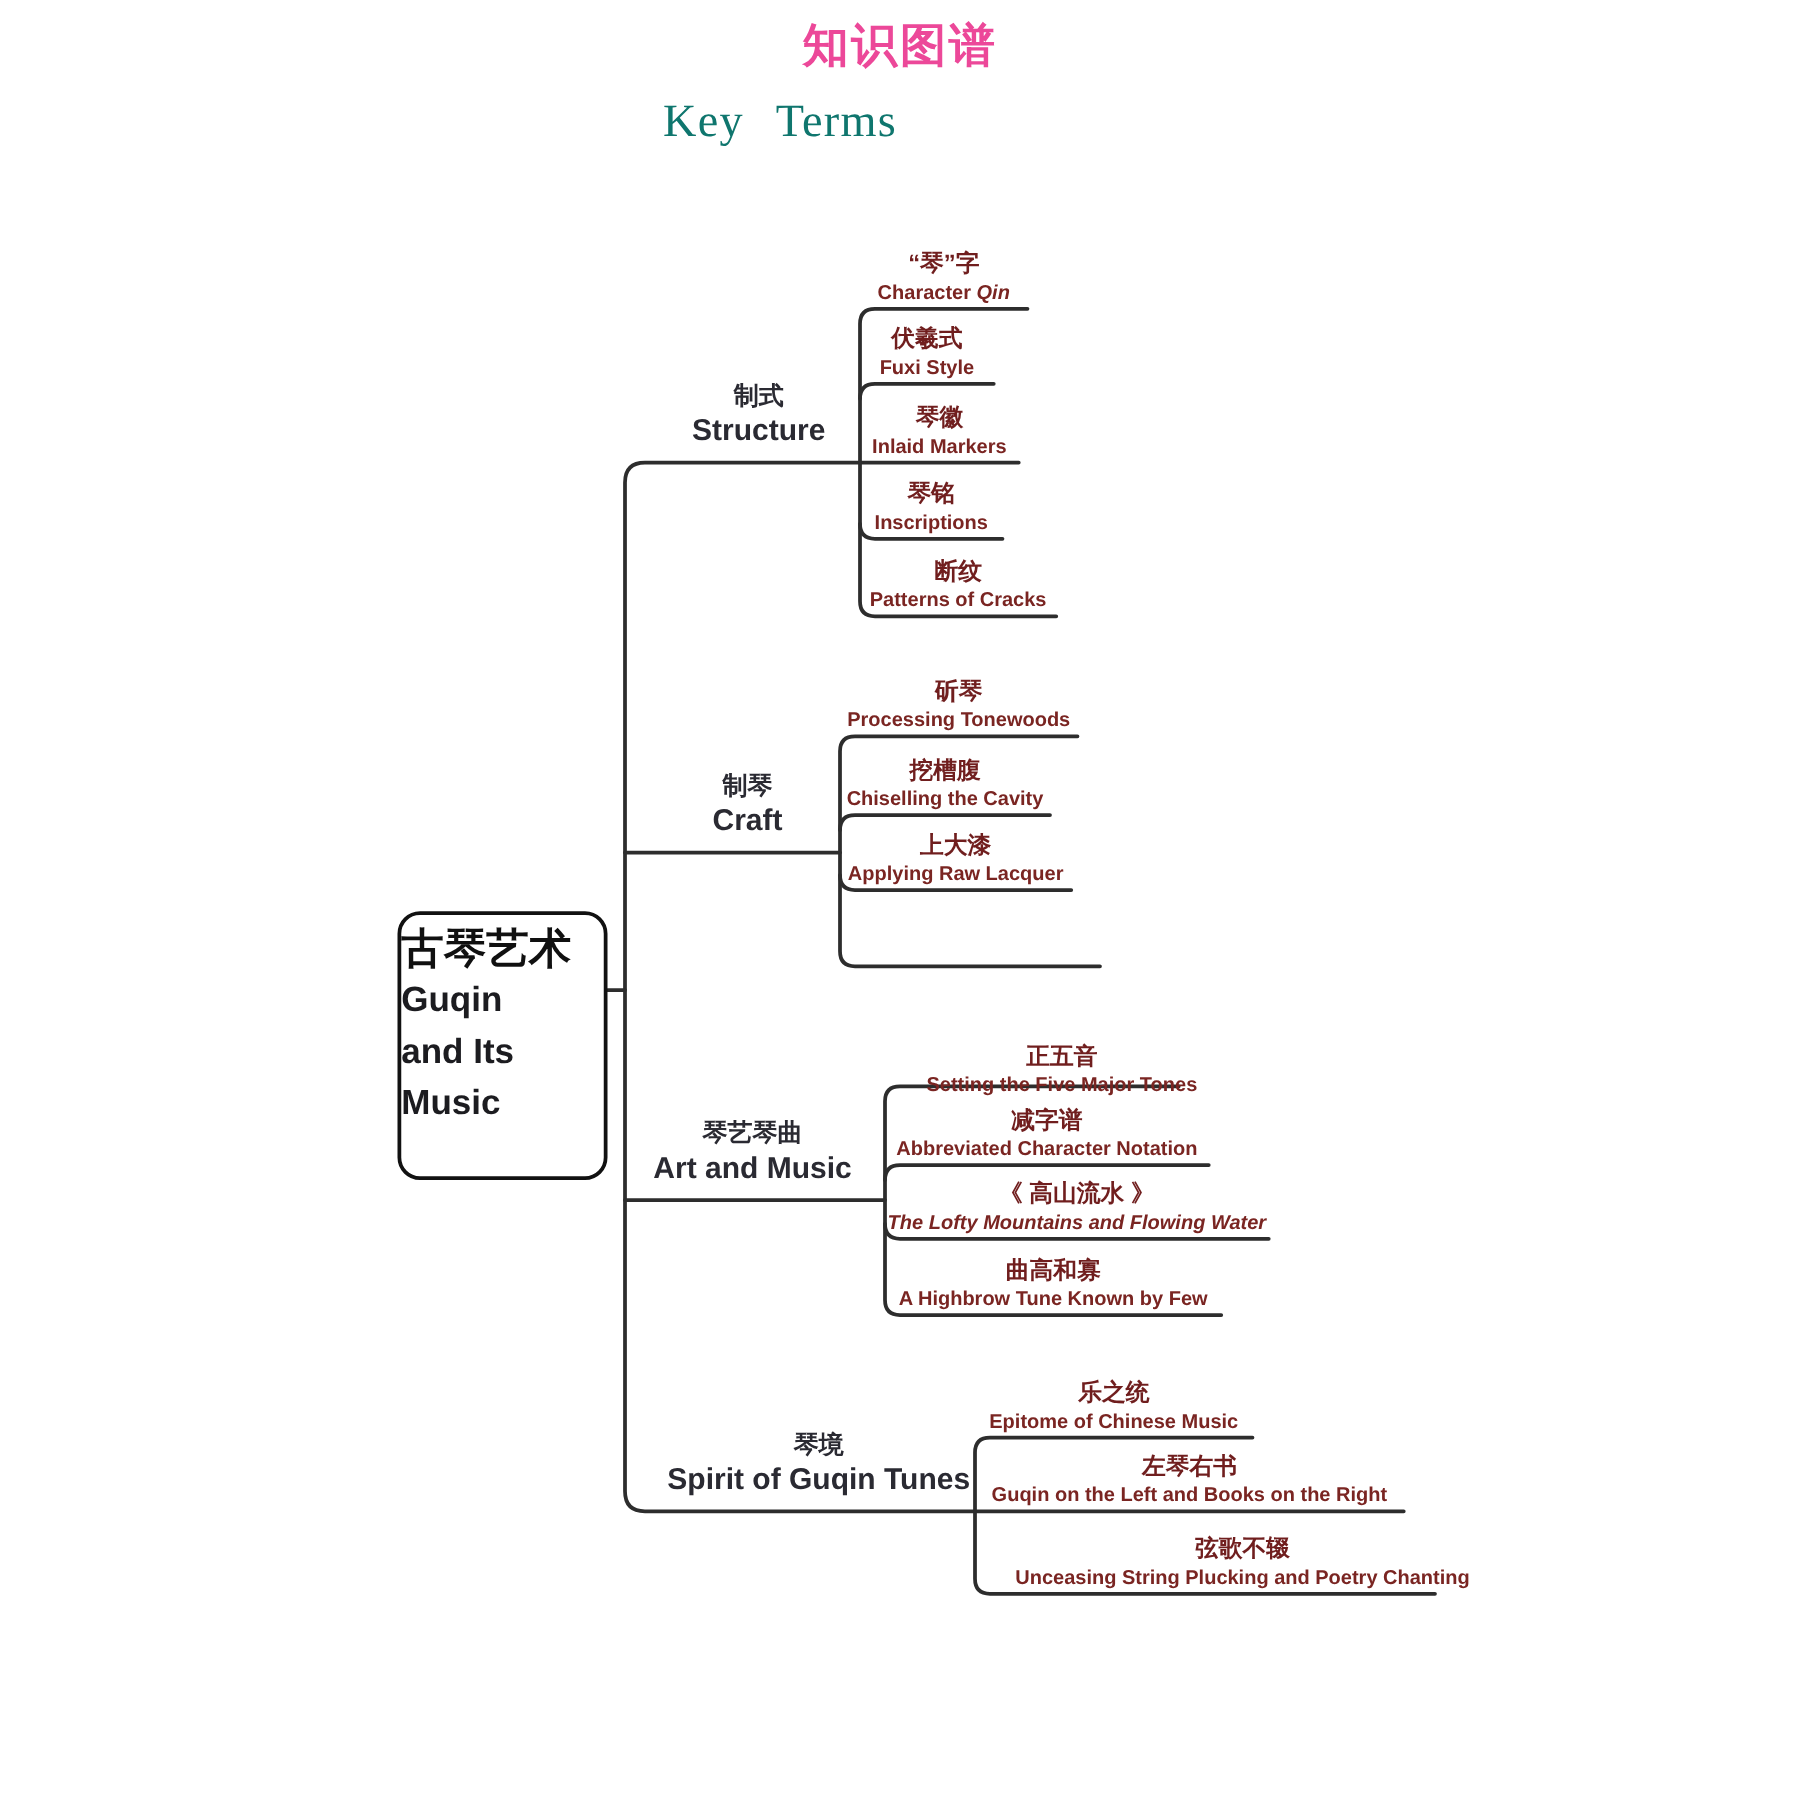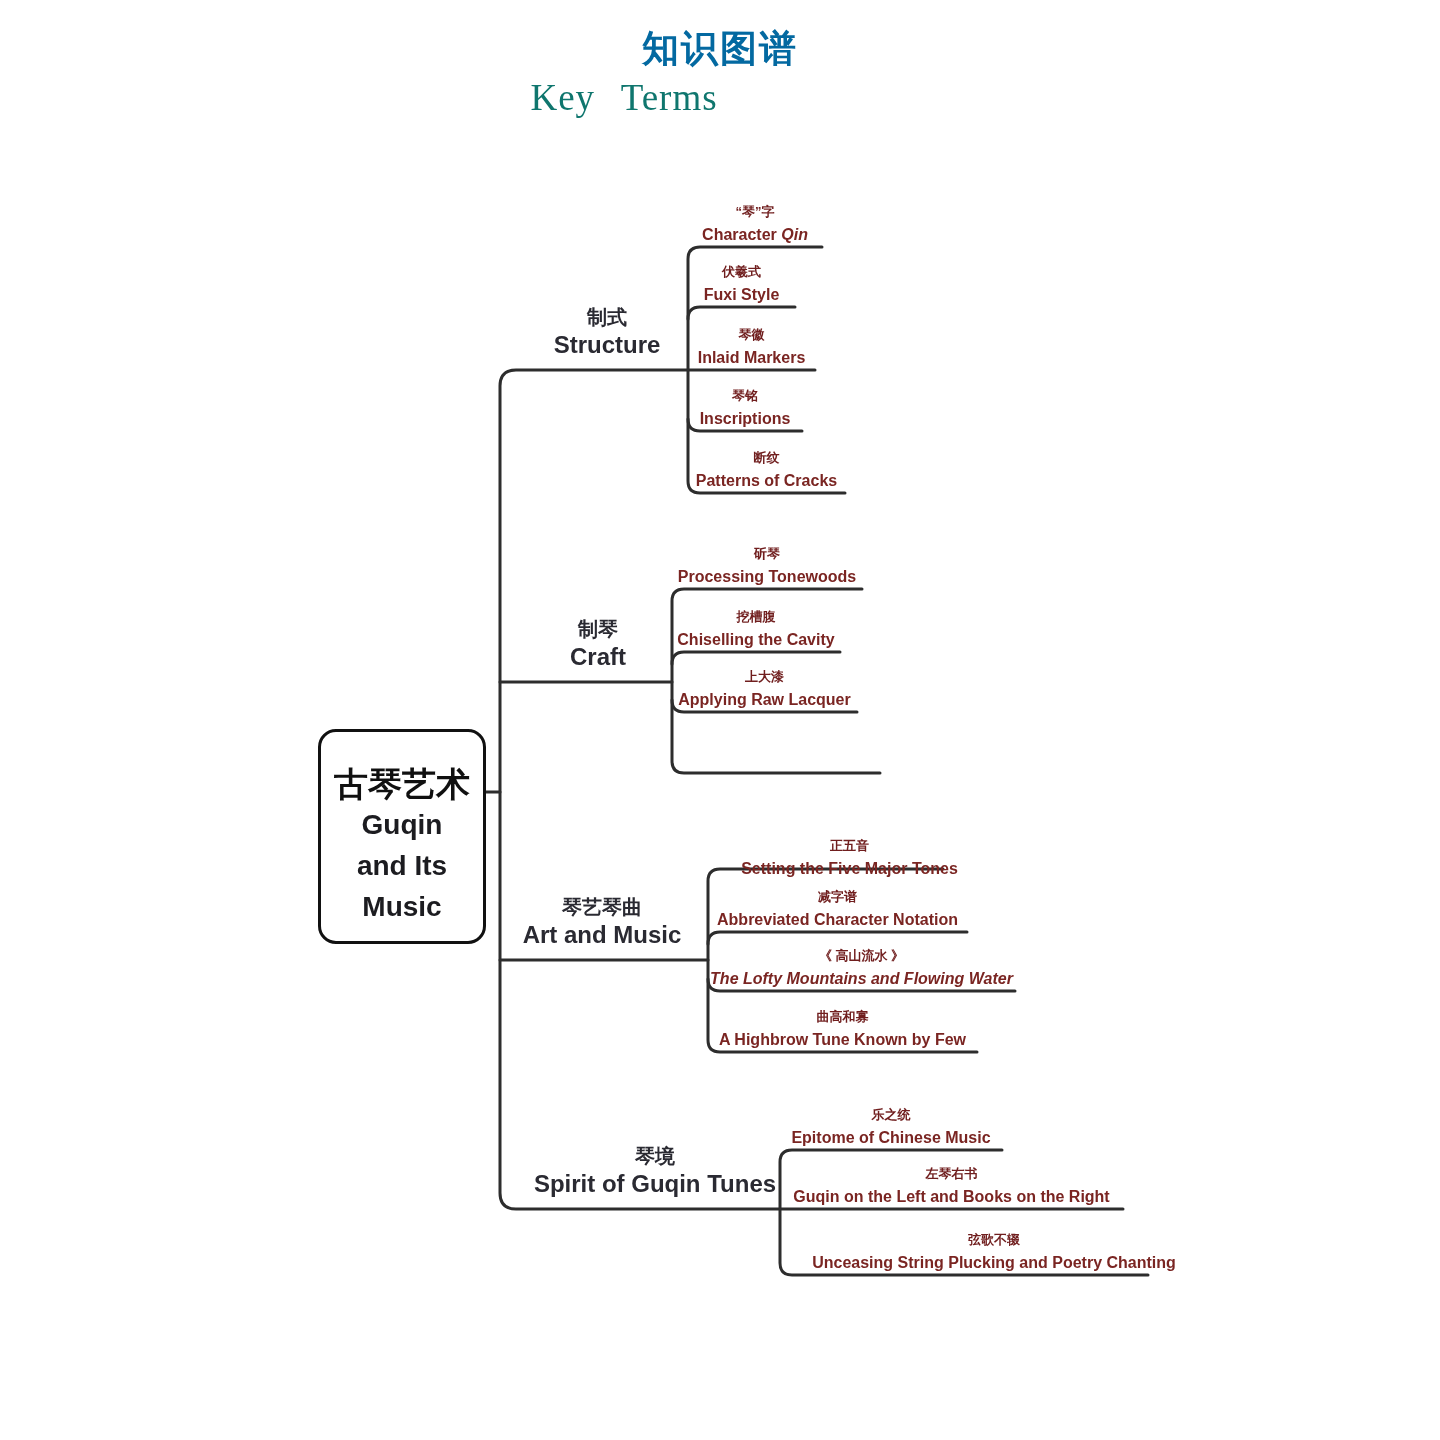--- a/index.html
+++ b/index.html
@@ -9,57 +9,56 @@
     background:#ffffff;
     font-family:"Liberation Sans", sans-serif;
     overflow:hidden;
   }
   
   .title-zh{
     position:absolute;left:0;top:12px;width:1440px;
     text-align:center;
     font-family:"Liberation Serif", serif;
     font-size:37px;font-weight:bold;letter-spacing:2px;
-    color:#0369a1;
-    margin-top:12px;
+    color:#ec4899;
   }
   .title-en{
     position:absolute;left:0;top:76px;width:1248px;
     text-align:center;
     font-family:"Liberation Serif", serif;
     font-size:37px;font-weight:normal;
     word-spacing:16px;letter-spacing:1px;
     color:#0f766e;
   }
   
   #connectors{position:absolute;left:0;top:0;}
   #connectors path{stroke:#2d2d2d;stroke-width:3;fill:none;stroke-linecap:round;}
   
   .root-box{
     position:absolute;left:318px;top:729px;width:168px;height:215px;
     border:3px solid #111;border-radius:18px;box-sizing:border-box;
-    text-align:center;padding-top:32px;
+    padding-top:7px;
     background:#fff;
   }
   .root-zh{font-size:34px;font-weight:bold;color:#101010;line-height:40px;}
   .root-en{font-size:28px;font-weight:bold;color:#1c1c20;line-height:41px;}
   
   .branch-label{
     position:absolute;width:280px;height:56px;
     text-align:center;white-space:nowrap;
   }
   .branch-zh{font-size:20px;font-weight:bold;color:#2a2a32;line-height:30px;}
   .branch-en{font-size:24px;font-weight:bold;color:#2a2a32;line-height:25px;}
   
   .leaf{
     position:absolute;height:48px;
     display:flex;flex-direction:column;justify-content:flex-end;
     text-align:center;
   }
-  .leaf-zh{font-size:13px;font-weight:bold;color:#701e1e;line-height:24px;white-space:nowrap;}
+  .leaf-zh{font-size:19px;font-weight:bold;color:#701e1e;line-height:24px;white-space:nowrap;}
   .leaf-en{font-size:16px;font-weight:bold;color:#7a2522;line-height:21px;white-space:nowrap;}
   .leaf-en em{font-style:italic;}
   .leaf-en.italic{font-style:italic;}
 </style>
 </head>
 <body>
 
 <div id="canvas">
 
   <div class="title-zh">知识图谱</div>

